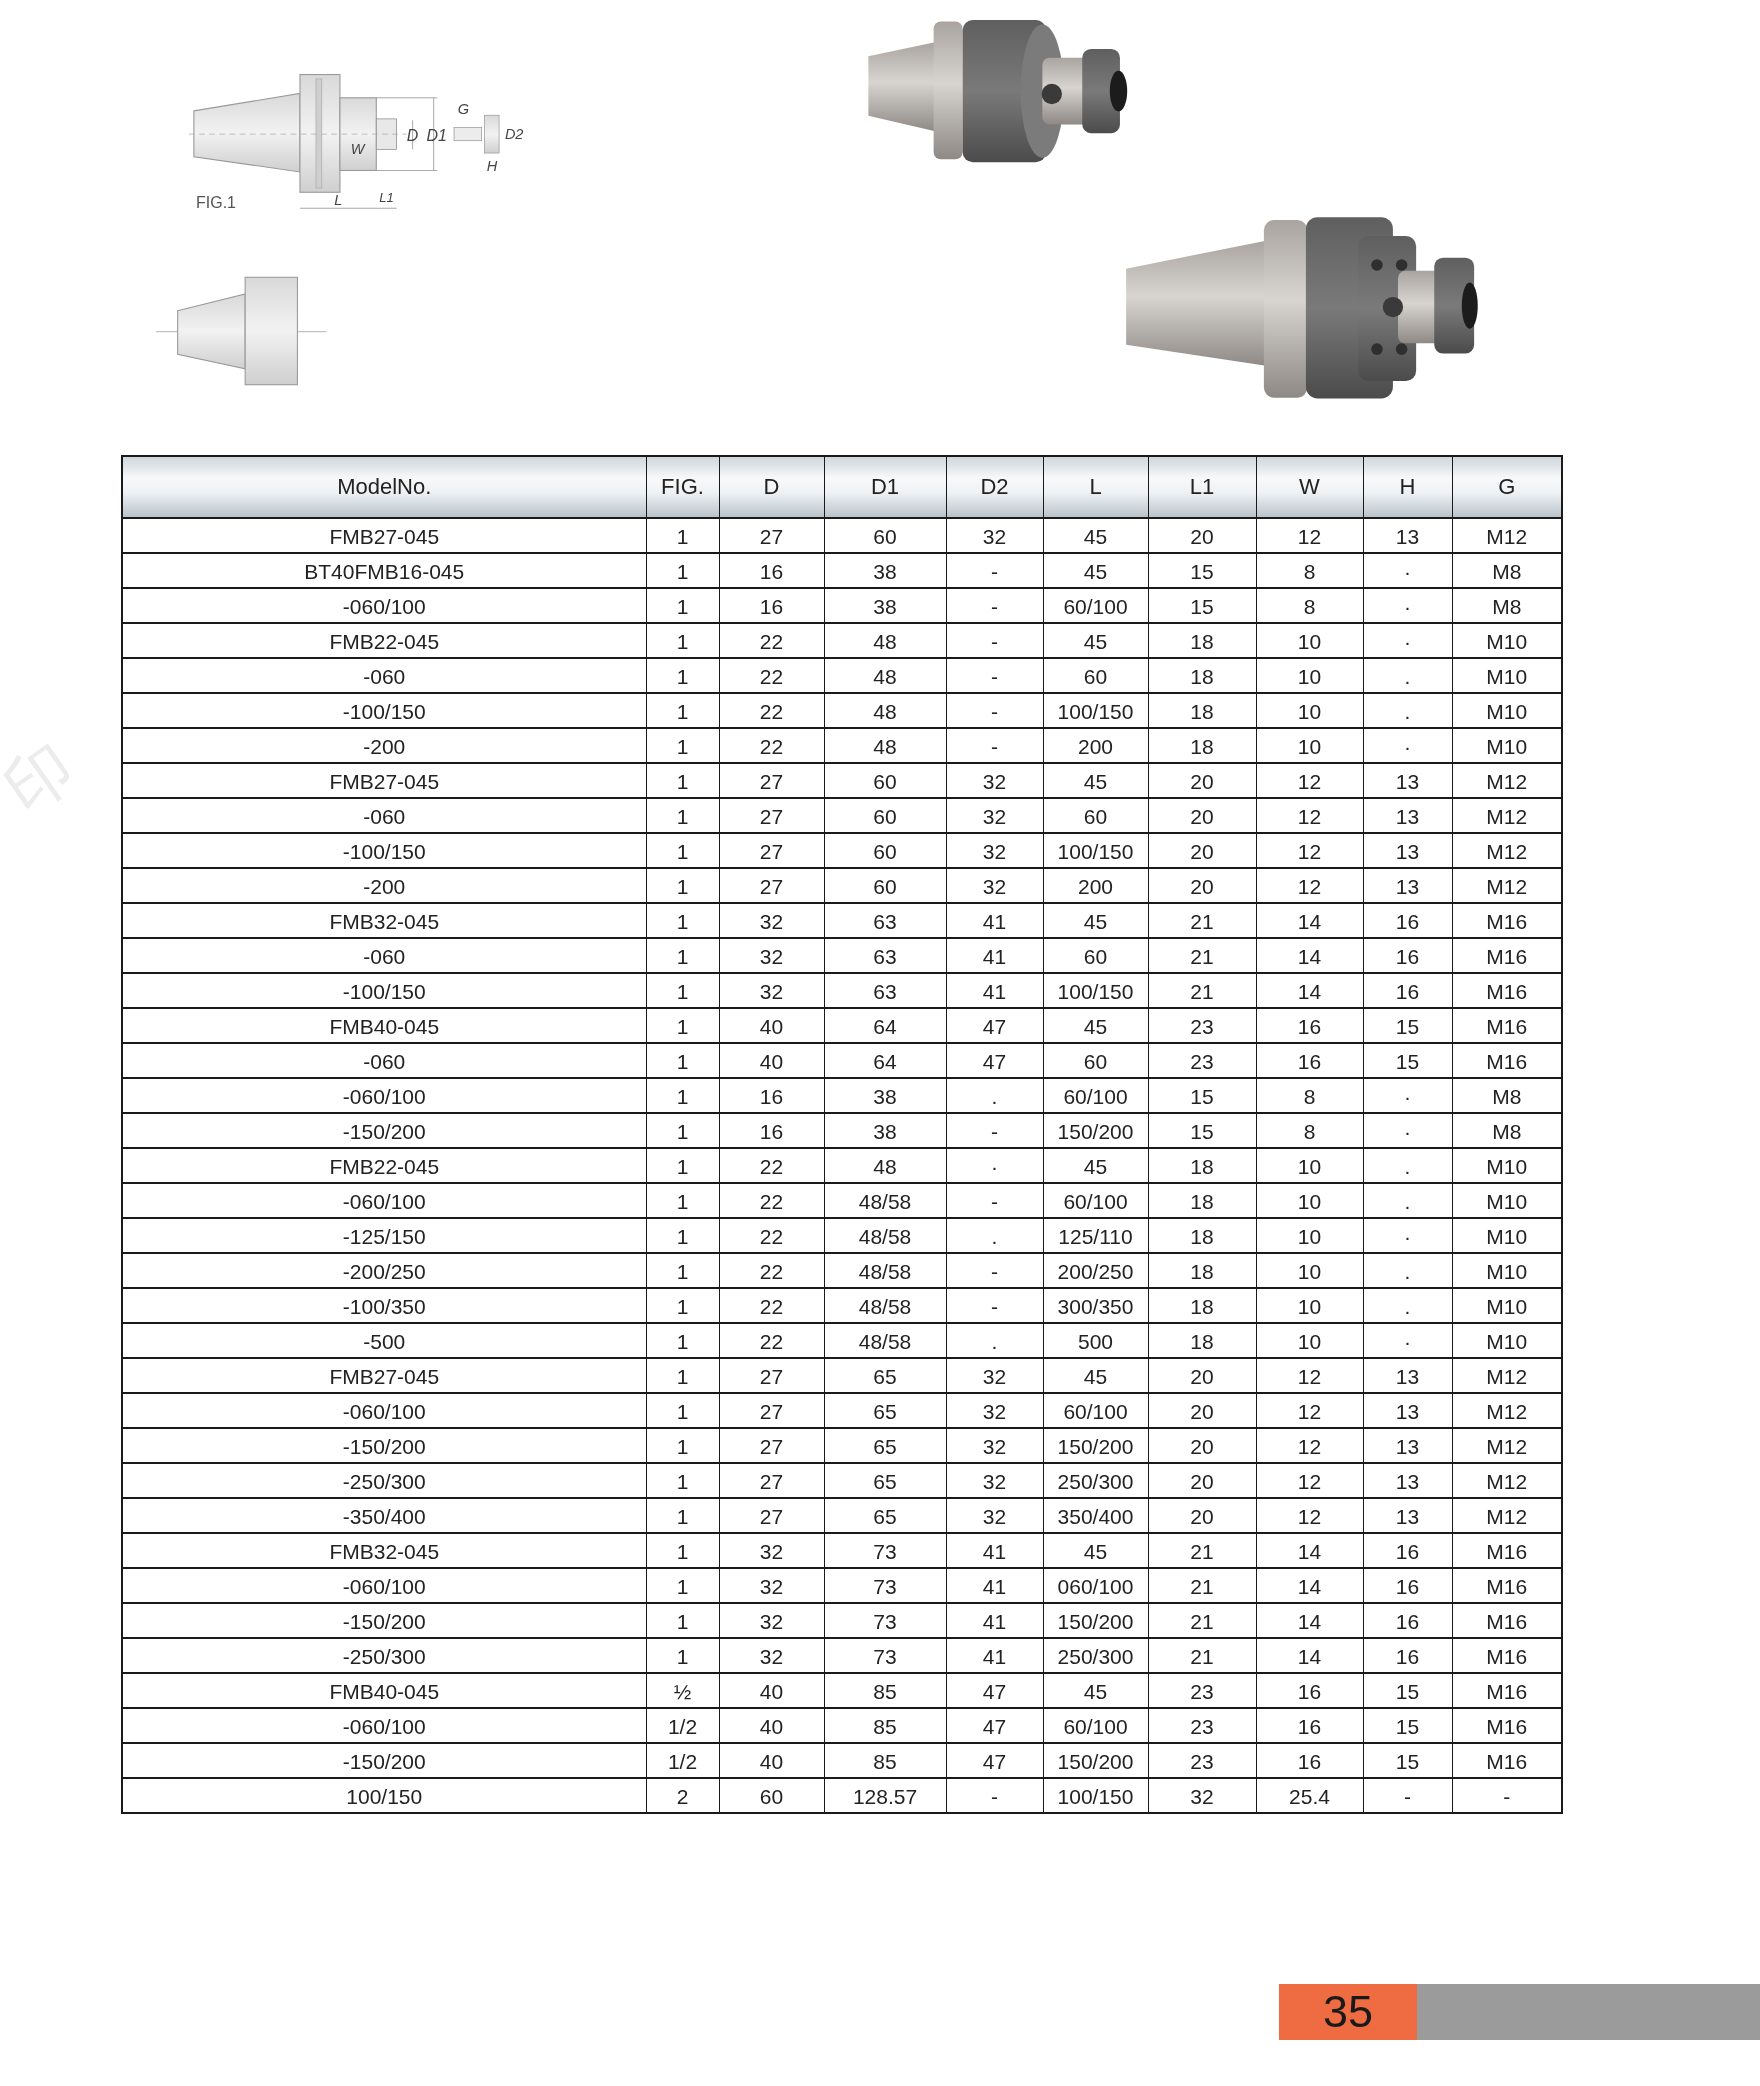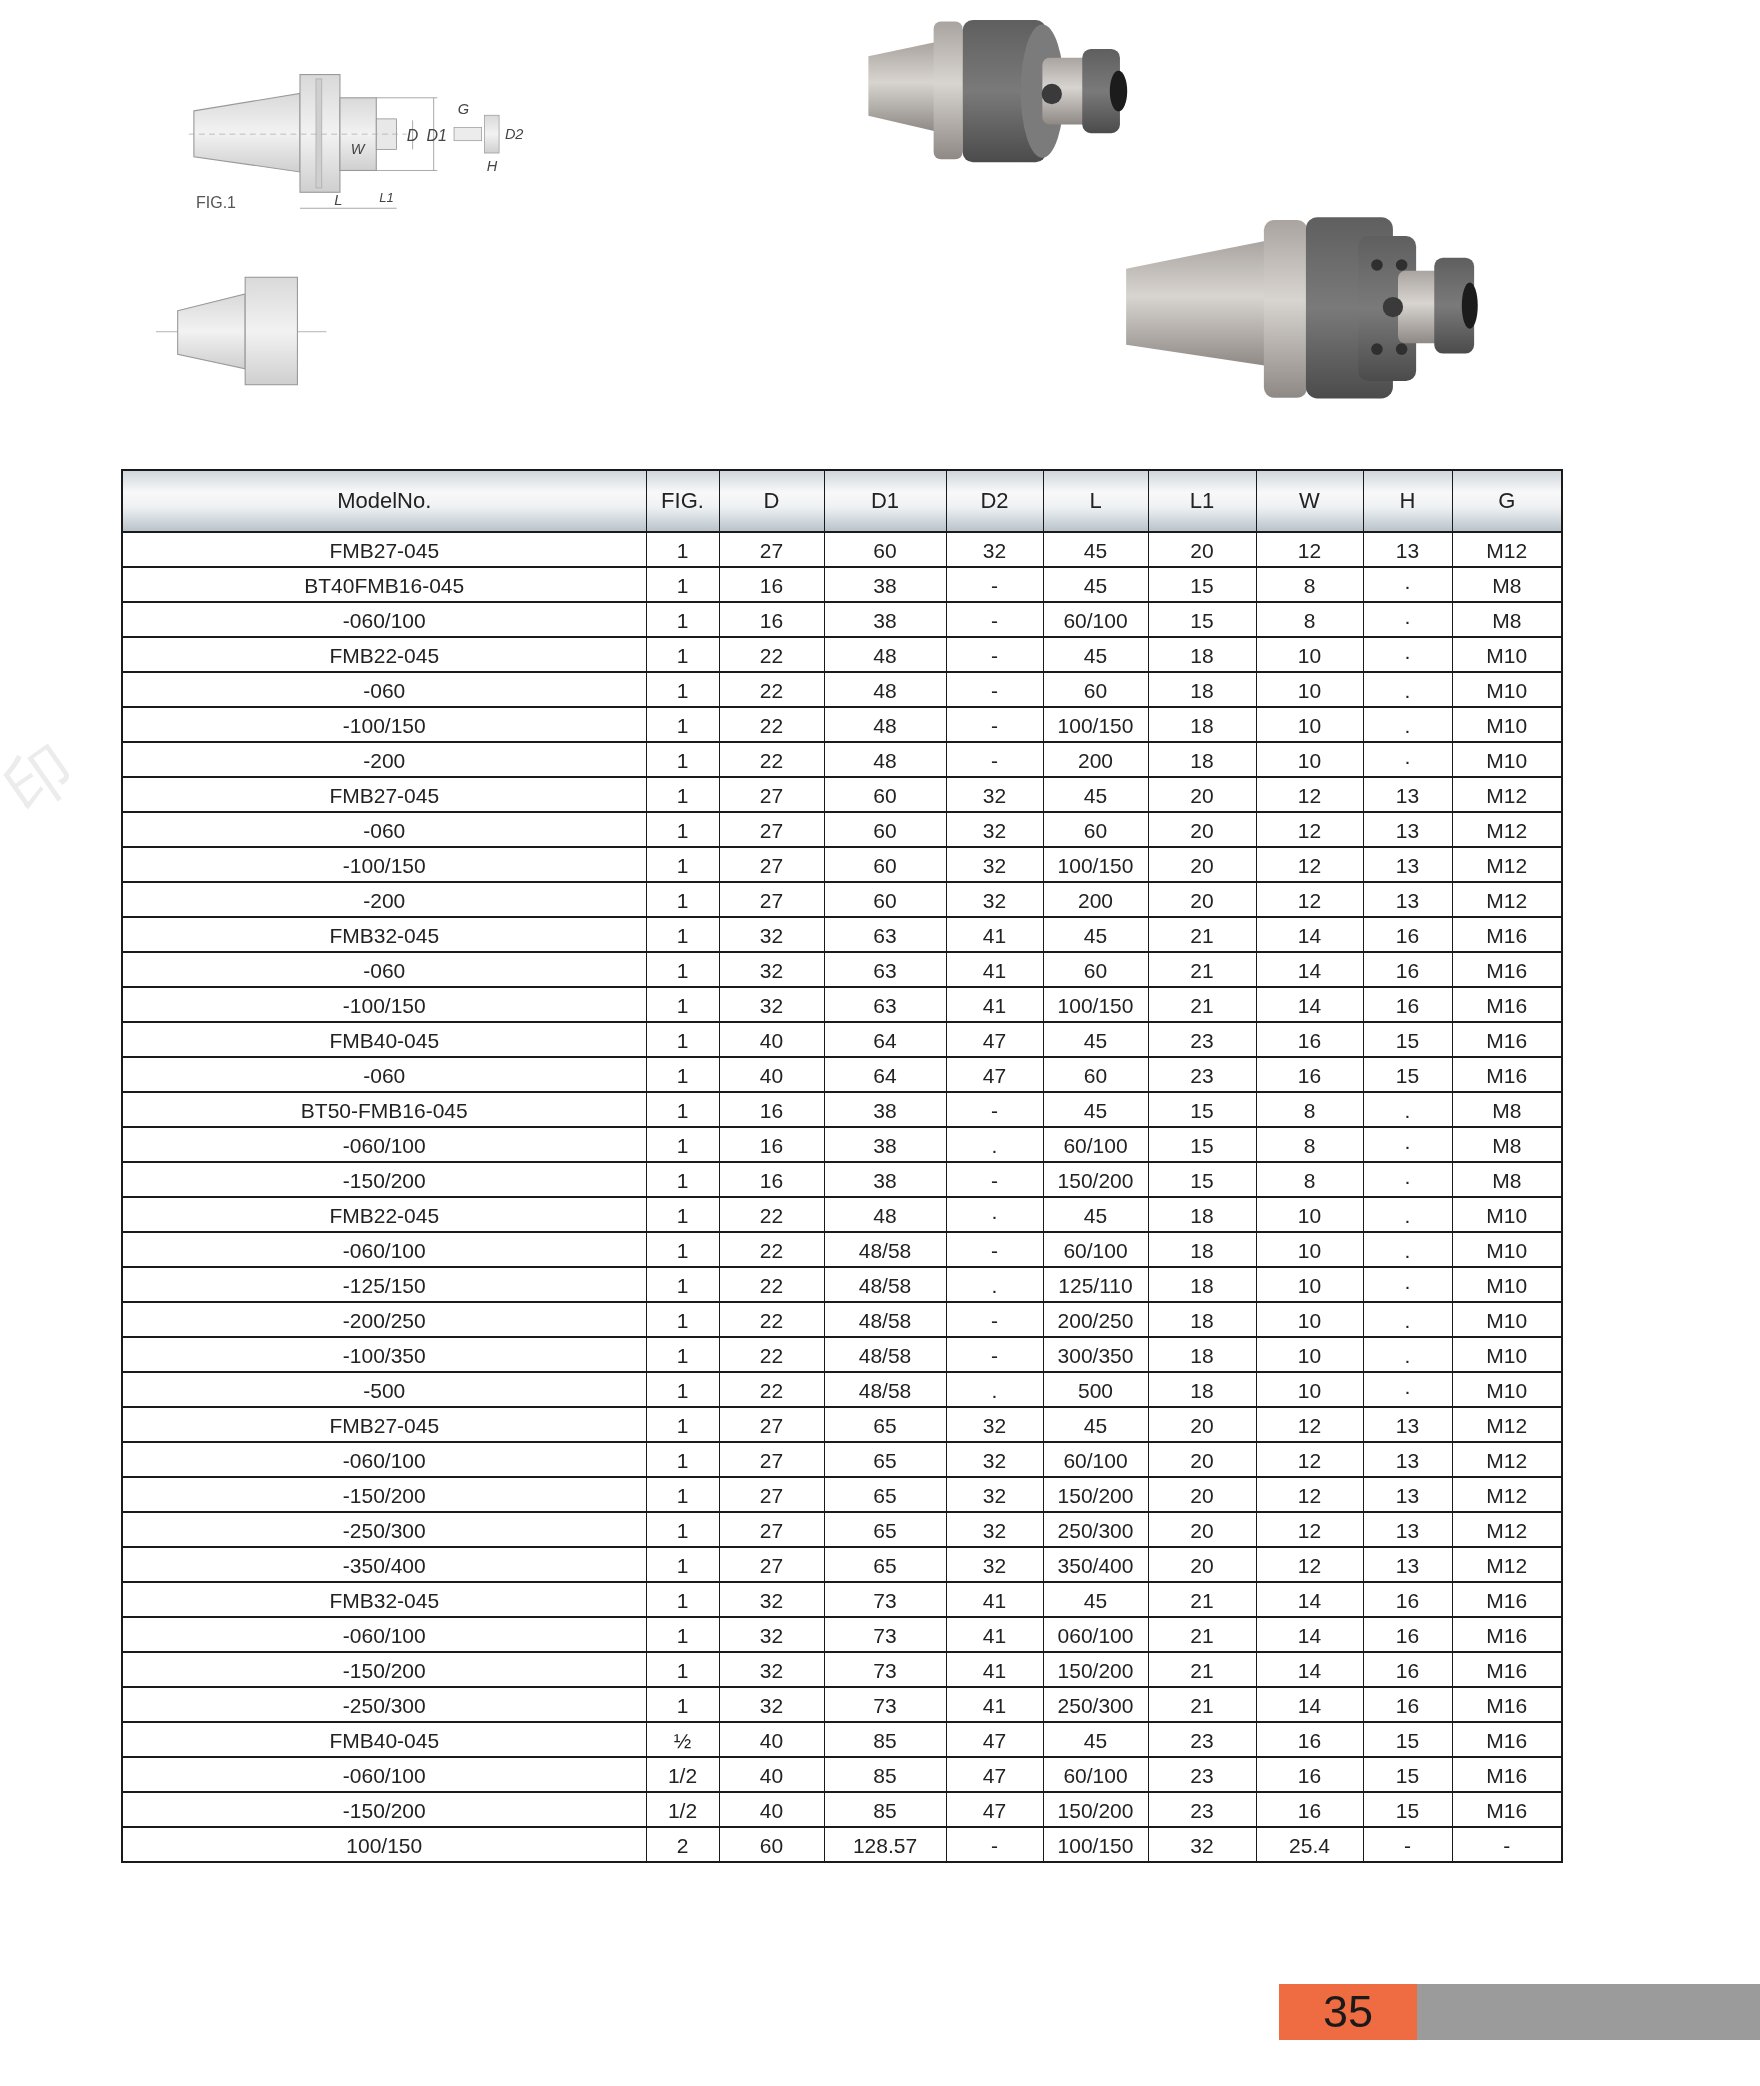--- a/index.html
+++ b/index.html
@@ -15,21 +15,21 @@
     .fig-caption { font-family: "Liberation Sans", sans-serif; fill: #555; }
 
     .photo { position: absolute; }
     .photo1 { left: 857px; top: 7.3px; width: 407px; height: 174px; }
     .photo2 { left: 1111px; top: 207px; width: 429px; height: 203px; }
     .photo svg { width: 100%; height: 100%; display: block; }
 
     .watermark { position: absolute; left: 7.3px; top: 734px; font-size: 65px; color: #ececec;
       transform: rotate(-35deg); font-family: "DejaVu Sans", sans-serif; user-select: none; }
 
-    .spec-table { position: absolute; left: 121px; top: 469px; width: 1438px;
+    .spec-table { position: absolute; left: 121px; top: 455px; width: 1438px;
       border-collapse: collapse; table-layout: fixed; border: 2.9px solid #1a1a1a; padding-left: 12px; }
     .spec-table th, .spec-table td { border: 1.5px solid #1a1a1a; text-align: center;
       font-family: "Liberation Sans", sans-serif; font-weight: normal; white-space: nowrap; overflow: hidden; }
     .spec-table th { height: 62px; font-size: 22px; color: #222;
       background: linear-gradient(to bottom, #cfd6dc 0%, #f7f8f9 35%, #eef1f3 60%, #b9c3cb 100%);
       border-bottom: 2.9px solid #1a1a1a; }
     .spec-table td { height: 35px; font-size: 21px; color: #222; background: #ffffff;
       border-bottom: 2.9px solid #1a1a1a; line-height: 1; padding-top: 2.2px; }
 
     .page-footer { position: absolute; left: 1279px; top: 1984px; width: 482px; height: 47px; display: flex; }
@@ -397,32 +397,20 @@
         <td>40</td>
         <td>64</td>
         <td>47</td>
         <td>60</td>
         <td>23</td>
         <td>16</td>
         <td>15</td>
         <td>M16</td>
       </tr>
       <tr>
-        <td>BT50-FMB16-045</td>
-        <td>1</td>
-        <td>16</td>
-        <td>38</td>
-        <td>-</td>
-        <td>45</td>
-        <td>15</td>
-        <td>8</td>
-        <td>.</td>
-        <td>M8</td>
-      </tr>
-      <tr>
         <td>-060/100</td>
         <td>1</td>
         <td>16</td>
         <td>38</td>
         <td>.</td>
         <td>60/100</td>
         <td>15</td>
         <td>8</td>
         <td>·</td>
         <td>M8</td>

